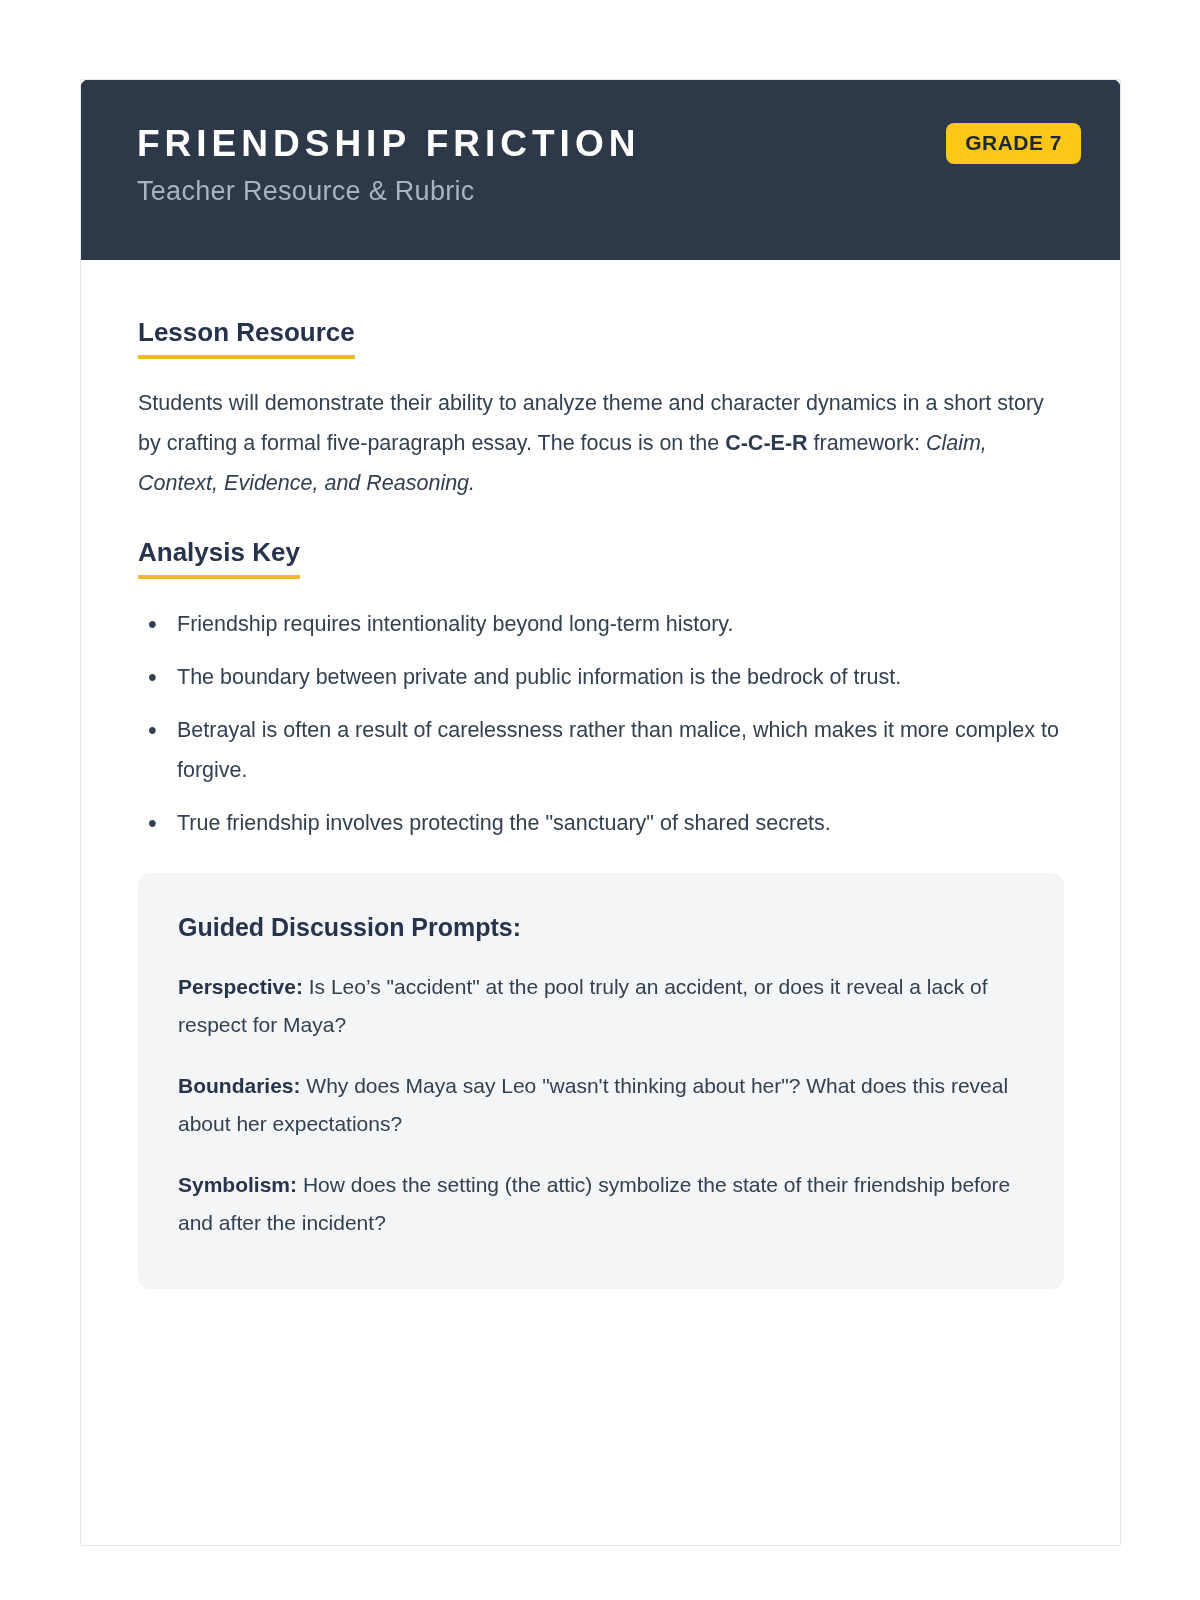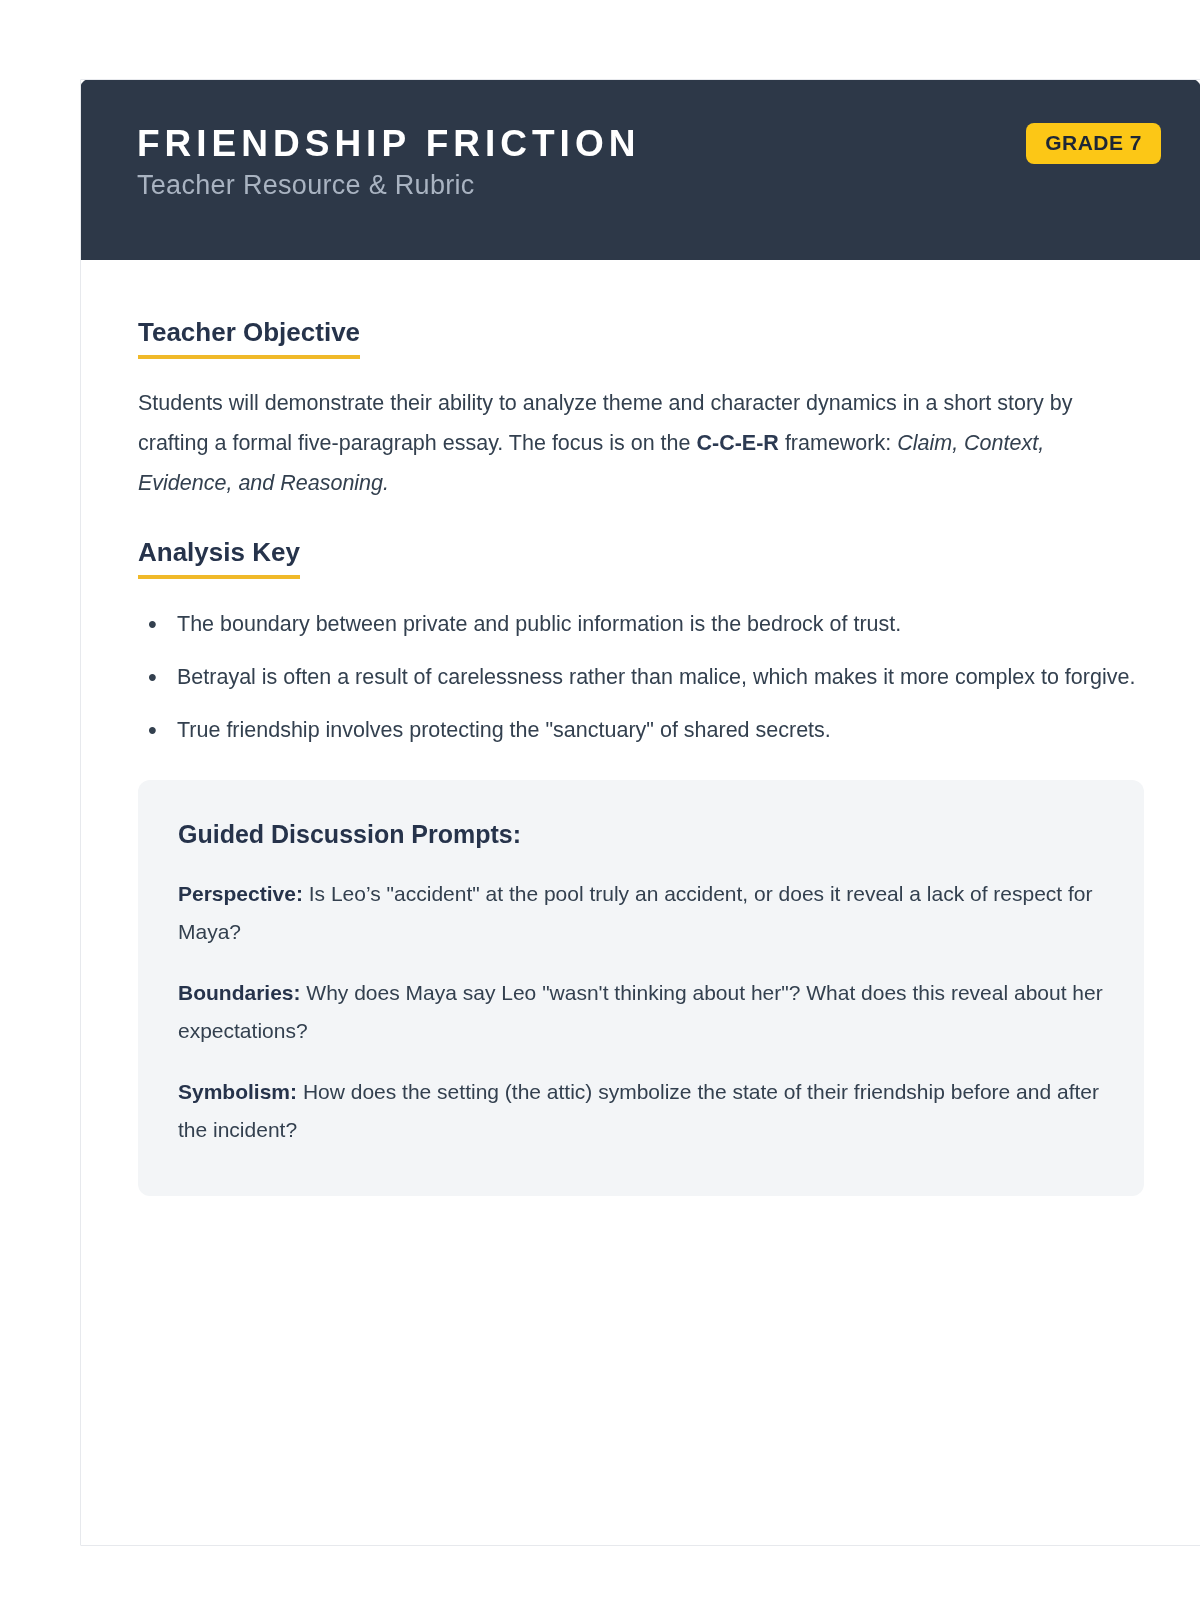--- a/index.html
+++ b/index.html
@@ -7,21 +7,21 @@
     width: 1200px;
     background: #ffffff;
     font-family: "Liberation Sans", "DejaVu Sans", sans-serif;
   }
   body { position: relative; height: 1600px; overflow: hidden; }
 
   .card {
     position: absolute;
     left: 80px;
     top: 79px;
-    width: 1121px;
+    width: 1041px;
     height: 1467px;
     background: #ffffff;
     border: 1px solid #e7e9ed;
     border-radius: 1px;
     overflow: hidden;
   }
 
   .card-header {
     margin: -1px -1px 0 -1px;
     height: 181px;
@@ -34,21 +34,21 @@
     font-size: 37px;
     font-weight: bold;
     letter-spacing: 5px;
     color: #ffffff;
     line-height: 1.1;
   }
   .card-subtitle {
     font-size: 27px;
     font-weight: normal;
     color: #a9b3c1;
-    margin-top: 5px;
+    margin-top: 11px;
     letter-spacing: 0.3px;
   }
   .grade-badge {
     position: absolute;
     top: 44px;
     right: 40px;
     background: #fcc716;
     color: #1d2736;
     font-size: 21px;
     font-weight: bold;
@@ -128,29 +128,30 @@
 
   <div class="card-header">
     <div class="card-title">FRIENDSHIP FRICTION</div>
     <div class="card-subtitle">Teacher Resource &amp; Rubric</div>
     <div class="grade-badge">GRADE 7</div>
   </div>
 
   <div class="card-body">
 
     <div class="section-heading-wrap">
-      <h2 class="section-heading">Teacher Objective</h2>
+      <h2 class="section-heading">Lesson Resource</h2>
     </div>
     <p class="para"><span>Students will demonstrate their ability to analyze theme and character dynamics in a short story by crafting a formal five-paragraph essay. The focus is on the</span> <strong>C-C-E-R</strong> <span>framework:</span> <em>Claim, Context, Evidence, and Reasoning.</em></p>
 
     <div class="section-heading-wrap mt-section">
       <h2 class="section-heading">Analysis Key</h2>
     </div>
 
     <ul class="bullets">
+      <li>Friendship requires intentionality beyond long-term history.</li>
       <li>The boundary between private and public information is the bedrock of trust.</li>
       <li>Betrayal is often a result of carelessness rather than malice, which makes it more complex to forgive.</li>
       <li>True friendship involves protecting the "sanctuary" of shared secrets.</li>
     </ul>
 
     <div class="panel">
       <h3 class="panel-heading">Guided Discussion Prompts:</h3>
 
       <p class="prompt"><strong>Perspective:</strong> <span>Is Leo’s "accident" at the pool truly an accident, or does it reveal a lack of respect for Maya?</span></p>
 

